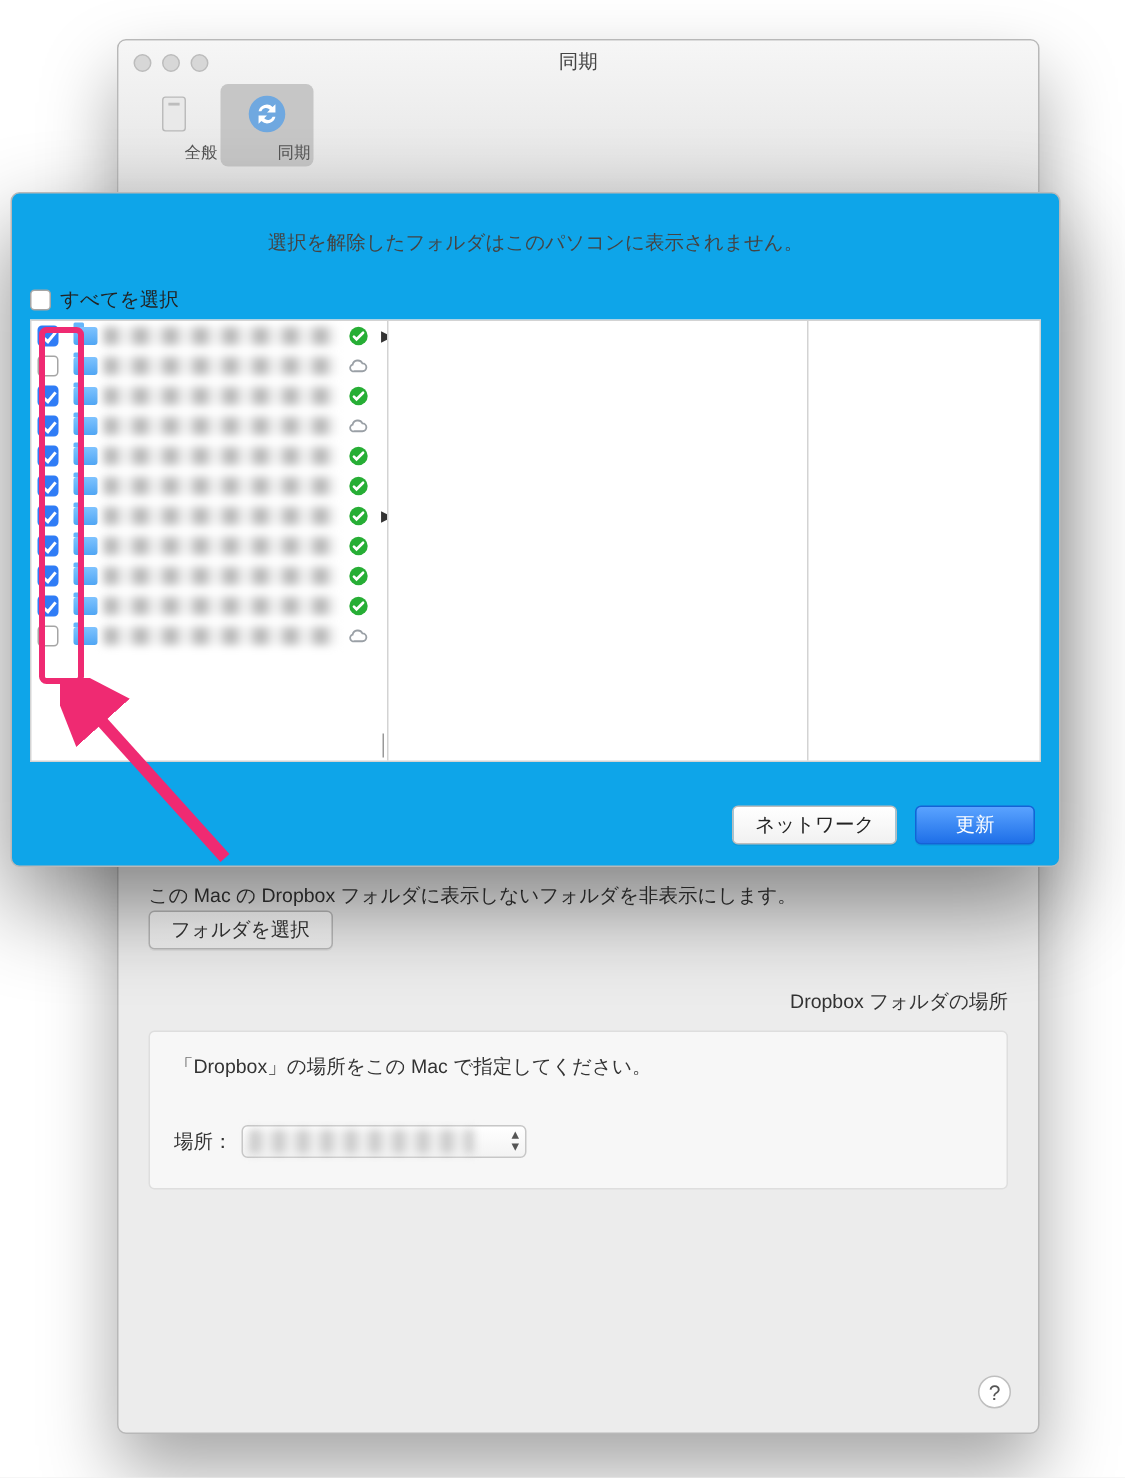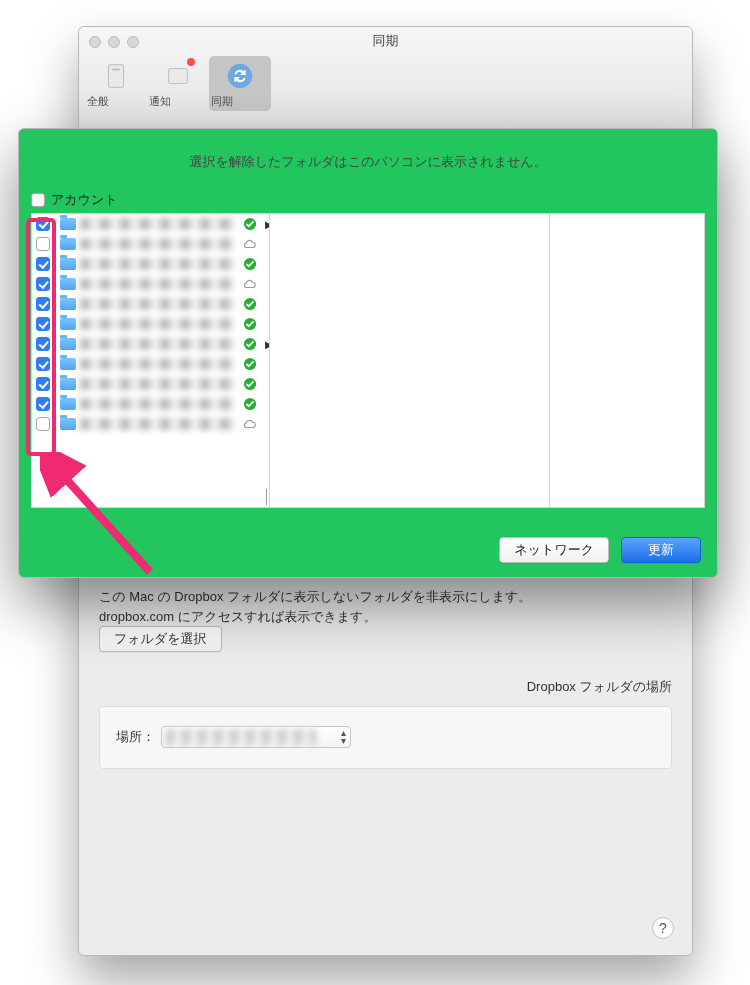--- a/index.html
+++ b/index.html
@@ -44,21 +44,21 @@
     font-size: 13px;
     color: #444;
   }
   .toolbar {
     display: flex;
     margin-top: 6px;
     padding-left: 6px;
   }
   .tb-item {
     width: 62px;
-    text-align: left;
+    text-align: right;
     padding: 4px 2px 2px;
     border-radius: 5px;
     cursor: default;
   }
   .tb-item.active { background: #c6c6c6; }
   .tb-icon {
     width: 32px; height: 32px; margin: 0 auto 2px;
     display:flex; align-items:center; justify-content:center;
   }
   .tb-label { font-size: 11px; color: #555; }
@@ -87,21 +87,21 @@
     color: #fff;
     padding: 3px 26px;
   }
   .section-title { font-size: 13px; margin-top: 26px; margin-bottom: 10px; text-align: right; }
   .location-box {
     background: #f7f7f7;
     border: 1px solid #dedede;
     border-radius: 4px;
     padding: 14px 16px 20px;
   }
-  .location-row { display:flex; align-items:center; margin-top: 5px; gap:6px;}
+  .location-row { display:flex; align-items:center; margin-top: 30px; gap:6px;}
   .popup {
     border:1px solid #c7c7c7;
     background: linear-gradient(#fff,#f3f3f3);
     border-radius:4px;
     height:22px; width:190px;
     position:relative;
   }
   .popup .stepper {
     position:absolute; right:4px; top:2px;
     font-size:10px; line-height:8px; color:#555;
@@ -115,25 +115,25 @@
     position:absolute; right:18px; bottom:16px;
     width:22px; height:22px; border-radius:50%;
     border:1px solid #bfbfbf; background:#fff;
     display:flex; align-items:center; justify-content:center;
     font-size:14px; color:#555;
   }
 
   
   .sheet {
     position:absolute;
-    left: 18px;
+    left: 7px;
     top: 128px;
     width: 700px;
     height: 450px;
-    background:#22c55e;
+    background:#0ea5e9;
     border:1px solid #b9b9b9;
     border-radius:6px;
     box-shadow: 0 25px 60px rgba(0,0,0,0.45);
   }
   .sheet-msg {
     text-align:center;
     font-size:13px;
     color:#444;
     padding: 24px 0 20px;
   }
@@ -249,74 +249,65 @@
     <div class="toolbar">
       <div class="tb-item tb-general">
         <div class="tb-icon">
           <svg viewBox="0 0 32 32">
               <rect x="8" y="4" width="16" height="24" rx="2" fill="#e9e9e9" stroke="#b9b9b9"></rect>
               <rect x="12" y="8" width="8" height="2" fill="#bdbdbd"></rect>
             </svg>
         </div>
         <div class="tb-label">全般</div>
       </div>
-      <div class="tb-item tb-notif" style="position:relative">
-        <div class="notif-badge"></div>
-        <div class="tb-icon">
-          <svg viewBox="0 0 32 32">
-              <rect x="6" y="8" width="20" height="16" rx="2" fill="#e9e9e9" stroke="#bcbcbc"></rect>
-            </svg>
-        </div>
-        <div class="tb-label">通知</div>
-      </div>
       <div class="tb-item tb-sync active">
         <div class="tb-icon">
           <svg viewBox="0 0 32 32">
               <circle cx="16" cy="16" r="13" fill="#6fa8e0"></circle>
               <path d="M10 14a6 6 0 0 1 10-3l2-2v6h-6l2-2a3.5 3.5 0 0 0-6 1zM22 18a6 6 0 0 1-10 3l-2 2v-6h6l-2 2a3.5 3.5 0 0 0 6-1z" fill="#fff"></path>
             </svg>
         </div>
         <div class="tb-label">同期</div>
       </div>
     </div>
   </div>
 
   <div style="height:440px"></div>
   <div class="body-panel">
     <div class="desc-text">
       <span>この Mac の Dropbox フォルダに表示しないフォルダを非表示にします。</span><br>
-      <span>dropbox.com にアクセスすれば表示できます。</span>
     </div>
     <div style="">
       <span class="select-folders-btn">フォルダを選択</span>
     </div>
 
     <div class="section-title">Dropbox フォルダの場所</div>
     <div class="location-box">
+      <div>「Dropbox」の場所をこの Mac で指定してください。</div>
       <div class="location-row">
         <span>場所：</span>
         <div class="popup">
           <div class="blur"></div>
           <div class="stepper">▴<br>▾</div>
         </div>
       </div>
     </div>
   </div>
 
   <div class="help-btn">
       <span>?</span>
     </div>
 </div>
 
 <div class="sheet">
   <div class="sheet-msg">選択を解除したフォルダはこのパソコンに表示されません。</div>
 
   <div class="select-all-row">
     <span class="checkbox"></span>
-    <span>アカウント</span>
+    <span>すべてを選択</span>
   </div>
 
   <div class="columns">
     <div class="col col1" id="col1">
 
       <div class="folder-row">
           <span class="checkbox checked"></span>
           <span class="folder-icon"></span>
           <span class="blur-name"></span>
           <span class="status green">

